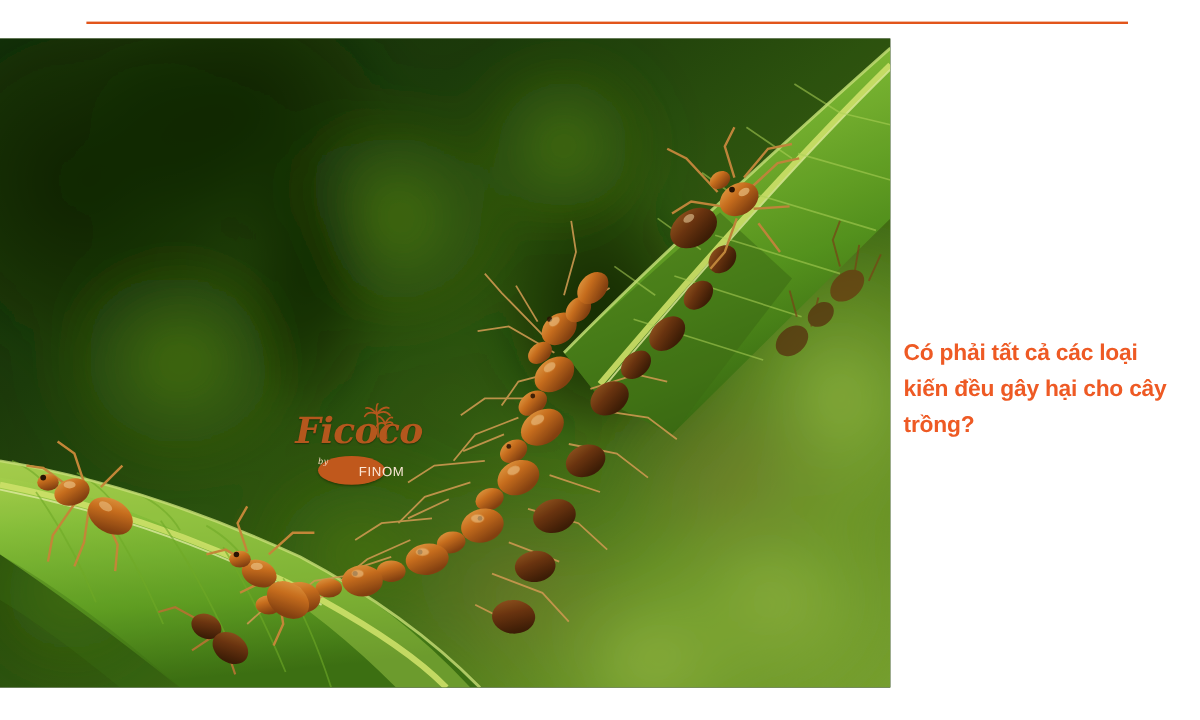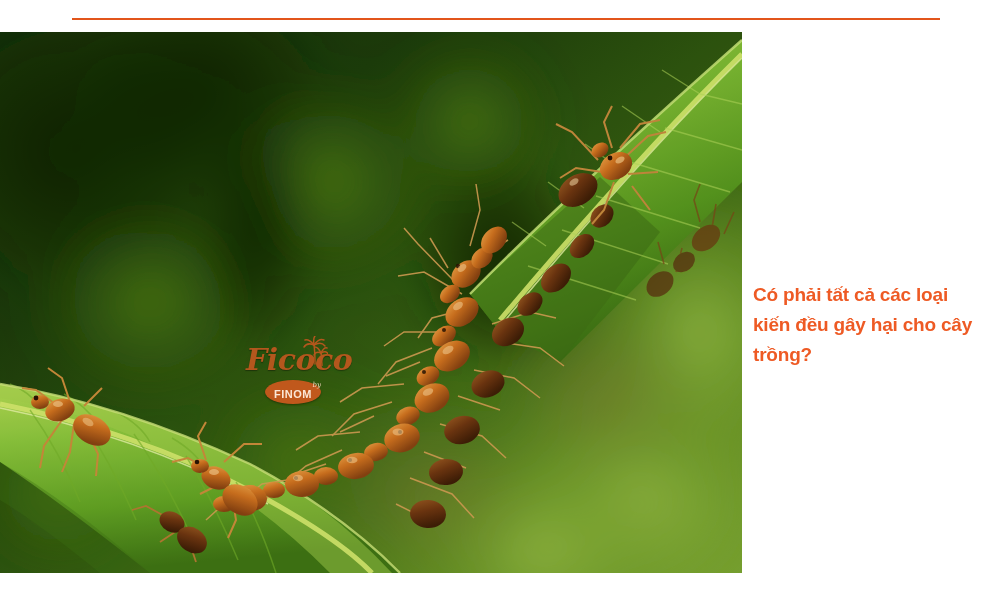--- a/index.html
+++ b/index.html
@@ -82,35 +82,35 @@
     height: 24px;
     border-radius: 50%;
     background: #c0581c;
     box-shadow: 0 1px 2px rgba(0,0,0,0.35);
   }
   .wm-badge-by {
     position: absolute;
     left: 0;
     top: 1px;
     width: 100%;
-    text-align: right;
+    text-align: left;
     font-family: "DejaVu Serif", serif;
     font-style: italic;
     font-size: 7px;
     color: #f6d9bf;
     line-height: 8px;
   }
   .wm-badge-name {
     position: absolute;
-    left: 0;
+    left: 16px;
     top: 8px;
     width: 100%;
-    text-align: center;
+    text-align: right;
     font-family: "Liberation Sans", sans-serif;
-    font-weight: 700;
+    font-weight: 400;
     font-size: 11px;
     letter-spacing: 0.5px;
     color: #fbe7d6;
     line-height: 13px;
   }
 
   
   .headline {
     position: absolute;
     left: 753px;

